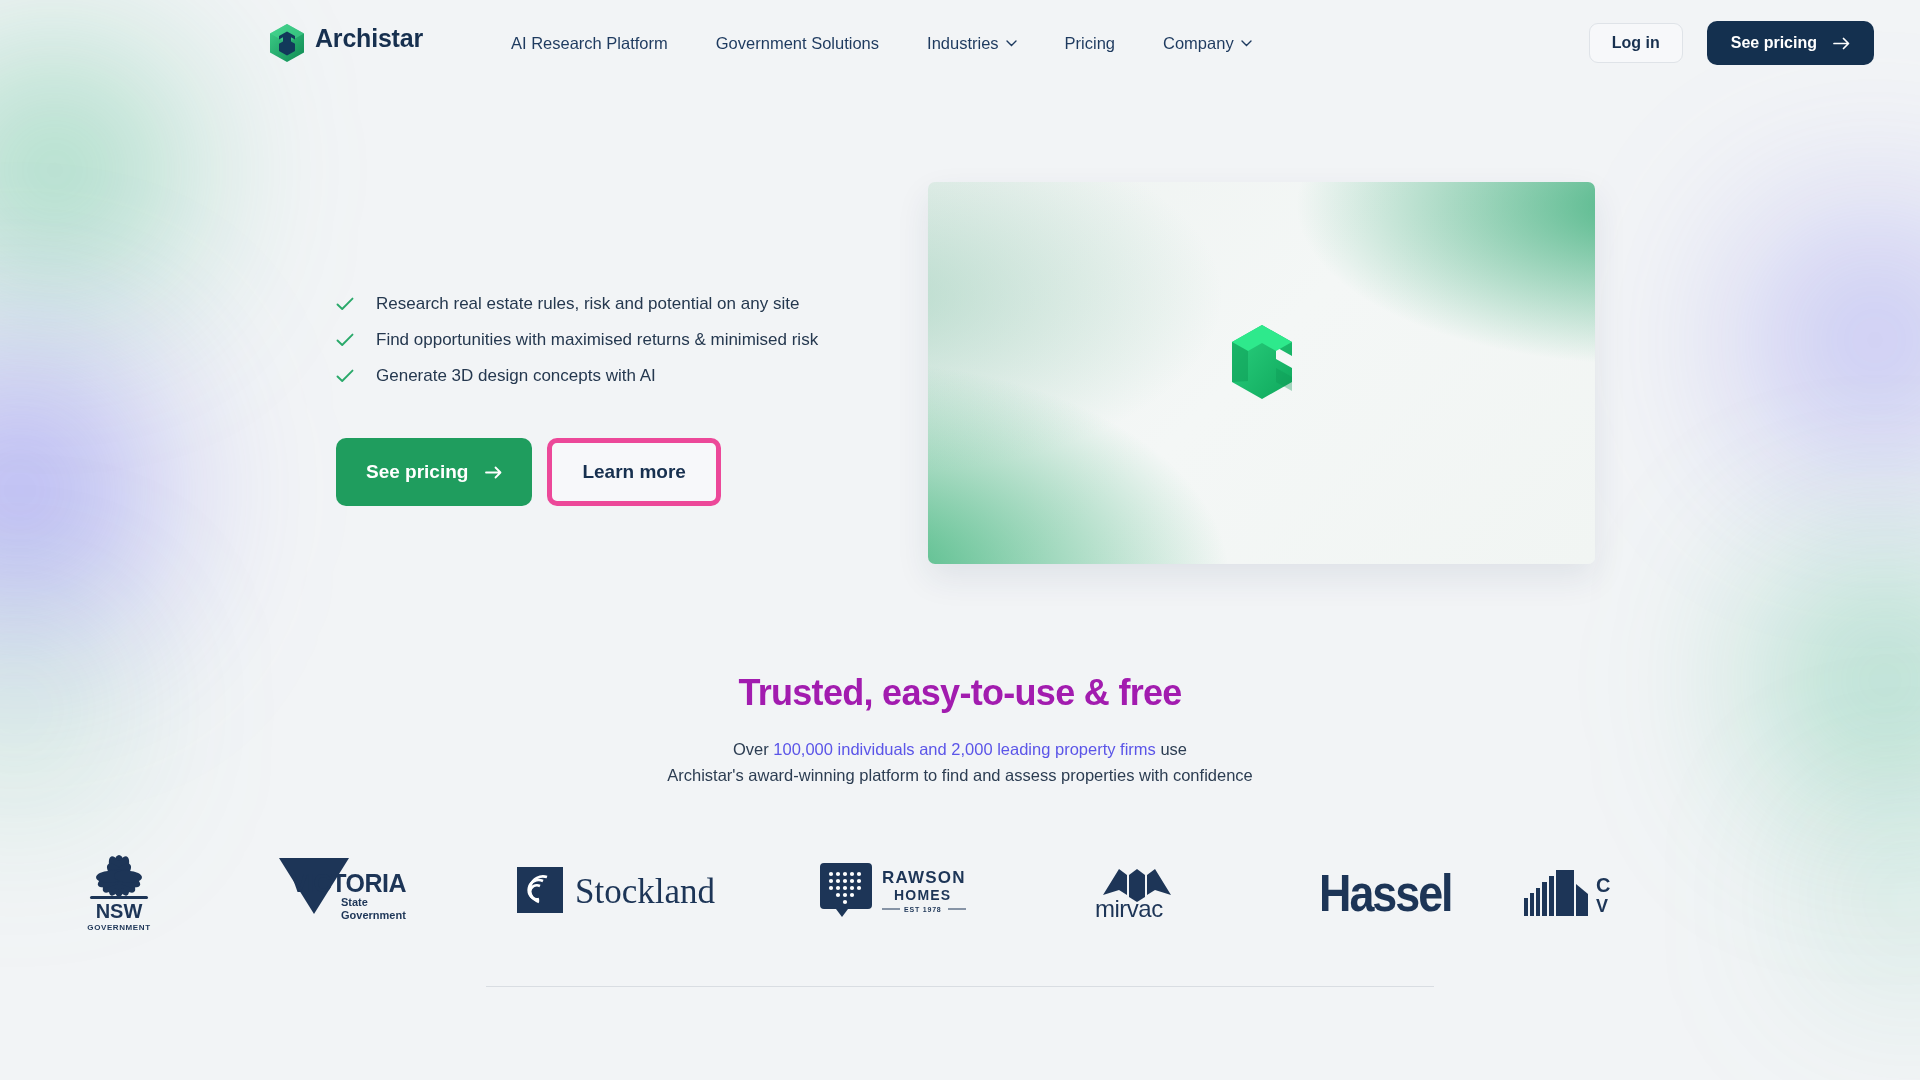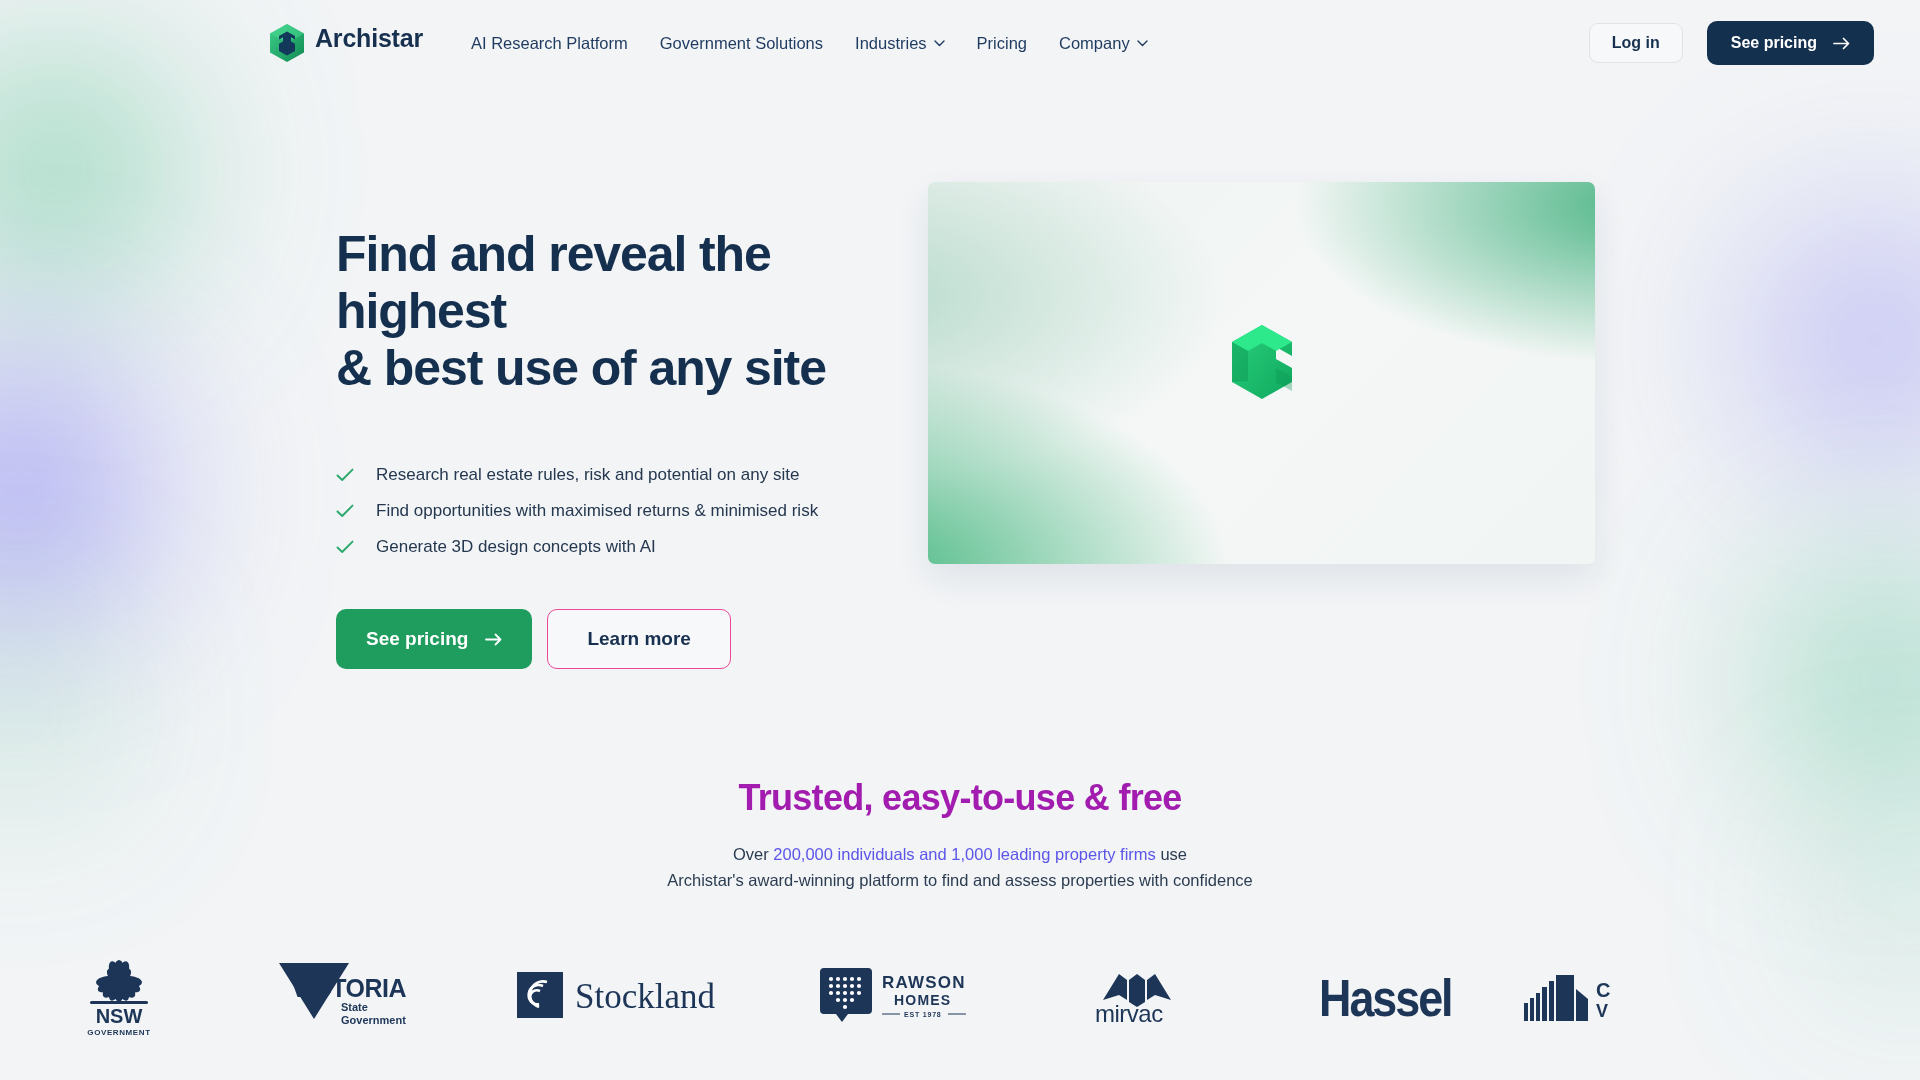--- a/index.html
+++ b/index.html
@@ -48,22 +48,22 @@
     display:flex;
     align-items:center;
     padding:0 46px 0 270px;
   }
   .brand { display:flex; gap:11px; }
   .brand-mark { width:34px; height:38px; display:block; }
   .brand-name {
     font-size:25px; font-weight:700; letter-spacing:-0.2px; color:#17304f;
   }
   nav.main-nav {
-    display:flex; align-items:center; gap:32px;
-    margin-left:48px;
+    display:flex; align-items:center; gap:48px;
+    margin-left:88px;
   }
   .nav-item {
     display:flex; align-items:center; gap:7px;
     font-size:16.5px; color:#1e3a5f; cursor:pointer; white-space:nowrap;
   }
   .chev { width:11px; height:7px; display:block; }
   .header-actions { margin-left:auto; display:flex; align-items:center; gap:24px; }
   .btn-login {
     background:#f7f8fa;
     border:1px solid #dfe3e8;
@@ -107,23 +107,23 @@
   .btn-pricing-hero {
     background:#1f9d5e;
     border:none; border-radius:10px;
     padding:18px 30px;
     font-size:19px; font-weight:700; color:#fff;
     display:flex; align-items:center; gap:17px;
     cursor:pointer;
   }
   .btn-learn {
     background:#f7f8fa;
-    border:1px solid #ec4899;
+    border:5px solid #ec4899;
     border-radius:10px;
-    padding:18px 39px;
+    padding:18px 30px;
     font-size:19px; font-weight:700; color:#17304f;
     cursor:pointer;
   }
 
   .hero-media {
     width:667px; height:382px;
     margin-top:-4px;
     border-radius:7px;
     position:relative;
     overflow:hidden;
@@ -238,24 +238,20 @@
               <path d="M1 6.5h14M10.5 1.5 15.5 6.5l-5 5" fill="none" stroke="#fff" stroke-width="1.7" stroke-linecap="round" stroke-linejoin="round"></path>
             </svg>
         </span>
       </button>
     </div>
   </header>
 
   <section class="hero">
 
     <div class="hero-copy">
-      <h1 class="hero-title">
-        <span>Find and reveal the highest</span><br>
-        <span>&amp; best use of any site</span>
-      </h1>
 
       <ul class="hero-bullets">
         <li>
           <span>
             <svg class="tick" viewBox="0 0 18 14">
                 <path d="M1.5 7.5 6.2 12 16.5 1.6" fill="none" stroke="#2aa96a" stroke-width="1.9" stroke-linecap="round" stroke-linejoin="round"></path>
               </svg>
           </span>
           <span>Research real estate rules, risk and potential on any site</span>
         </li>
@@ -304,21 +300,21 @@
           <path d="M2 19 18 28v30L2 59Z" fill="#0b9652" opacity=".45"></path>
           <path d="M46 45l16 9v14L46 59Z" fill="#0b9652" opacity=".35"></path>
         </svg>
       </span>
     </div>
   </section>
 
   <section class="trusted">
     <h2 class="trusted-title">Trusted, easy-to-use &amp; free</h2>
     <p class="trusted-sub">
-      <span>Over </span><span class="hl">200,000 individuals and 1,000 leading property firms</span><span> use</span><br>
+      <span>Over </span><span class="hl">100,000 individuals and 2,000 leading property firms</span><span> use</span><br>
       <span>Archistar's award-winning platform to find and assess properties with confidence</span>
     </p>
   </section>
 
   <div class="logo-strip">
 
     <div class="logo-cell" style="width:190px">
       <span>
         <svg width="70" height="88" viewBox="0 0 70 88" fill="#1d3557">
           <g transform="translate(35,30)">

